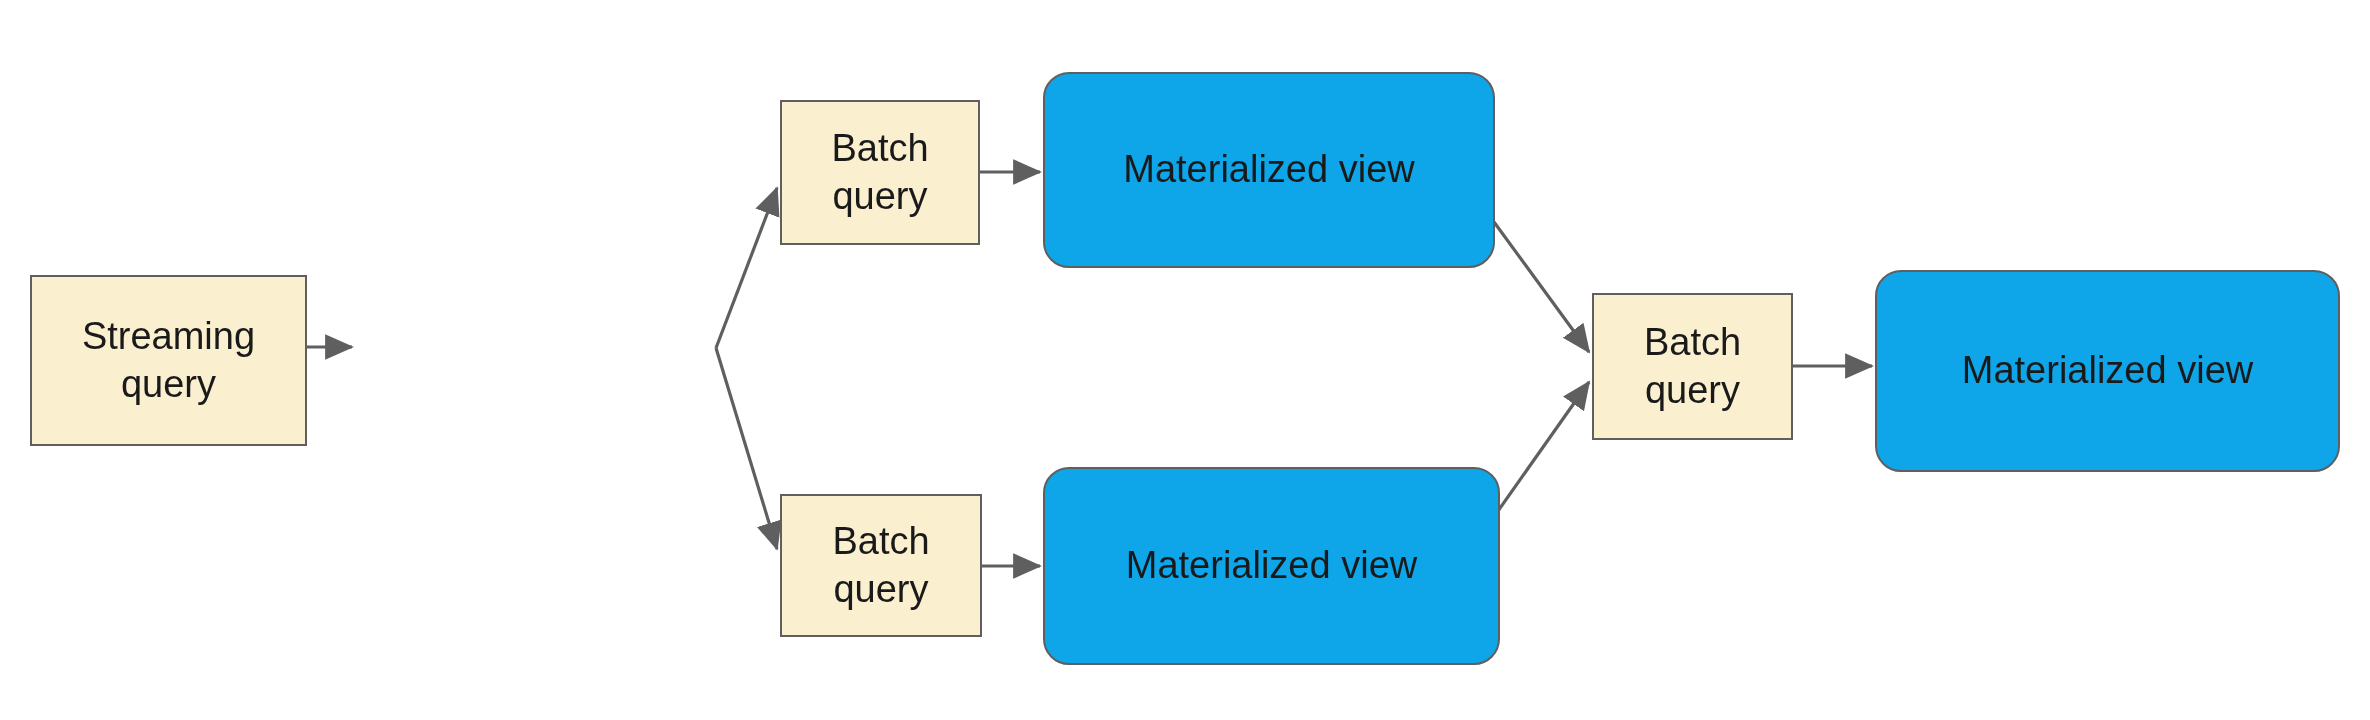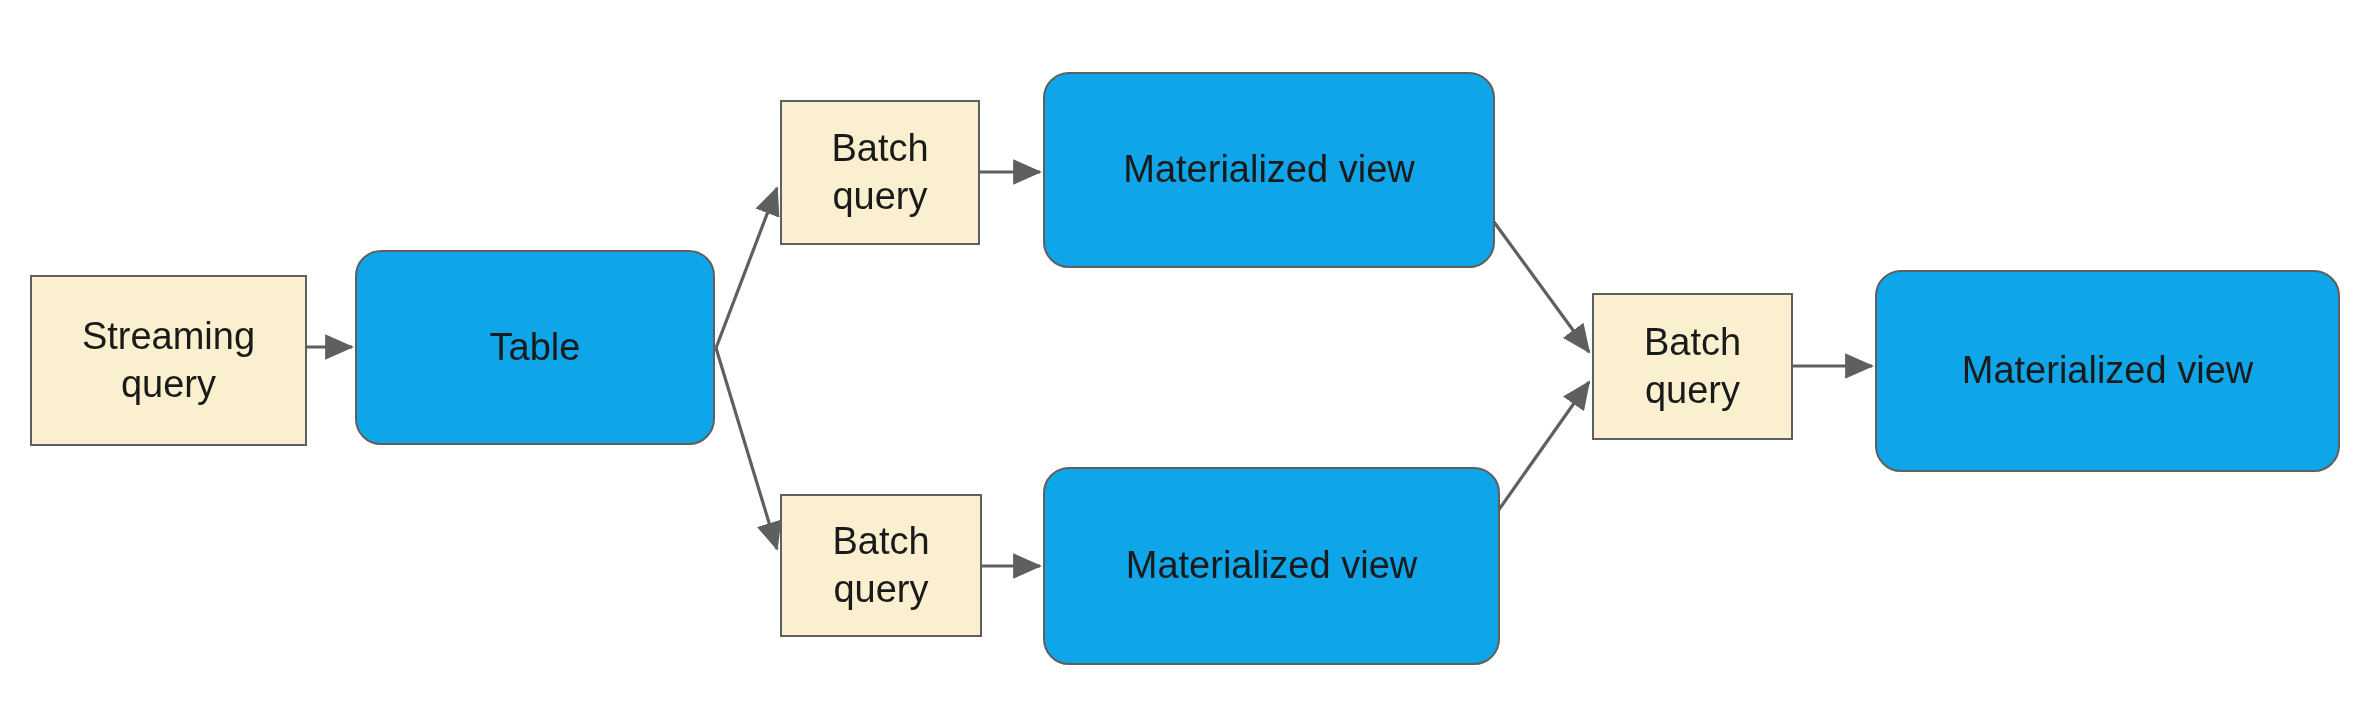--- a/index.html
+++ b/index.html
@@ -77,23 +77,20 @@
         <line x1="1498" y1="511" x2="1589" y2="382" marker-end="url(#arrowhead)"></line>
         <line x1="1793" y1="366" x2="1872" y2="366" marker-end="url(#arrowhead)"></line>
       </g>
   </svg>
 
   <div class="node query" style="left: 30px; top: 275px; width: 277px; height: 171px; border-radius: 0px;">
     <span class="node-label">Streaming
 query</span>
   </div>
 
-  <div class="node store" style="left: 355px; top: 250px; width: 360px; height: 195px;">
-    <span class="node-label">Table</span>
-  </div>
 
   <div class="node query" style="left: 780px; top: 100px; width: 200px; height: 145px; border-radius: 0px;">
     <span class="node-label">Batch
 query</span>
   </div>
 
   <div class="node store" style="left: 1043px; top: 72px; width: 452px; height: 196px;">
     <span class="node-label">Materialized view</span>
   </div>
 

